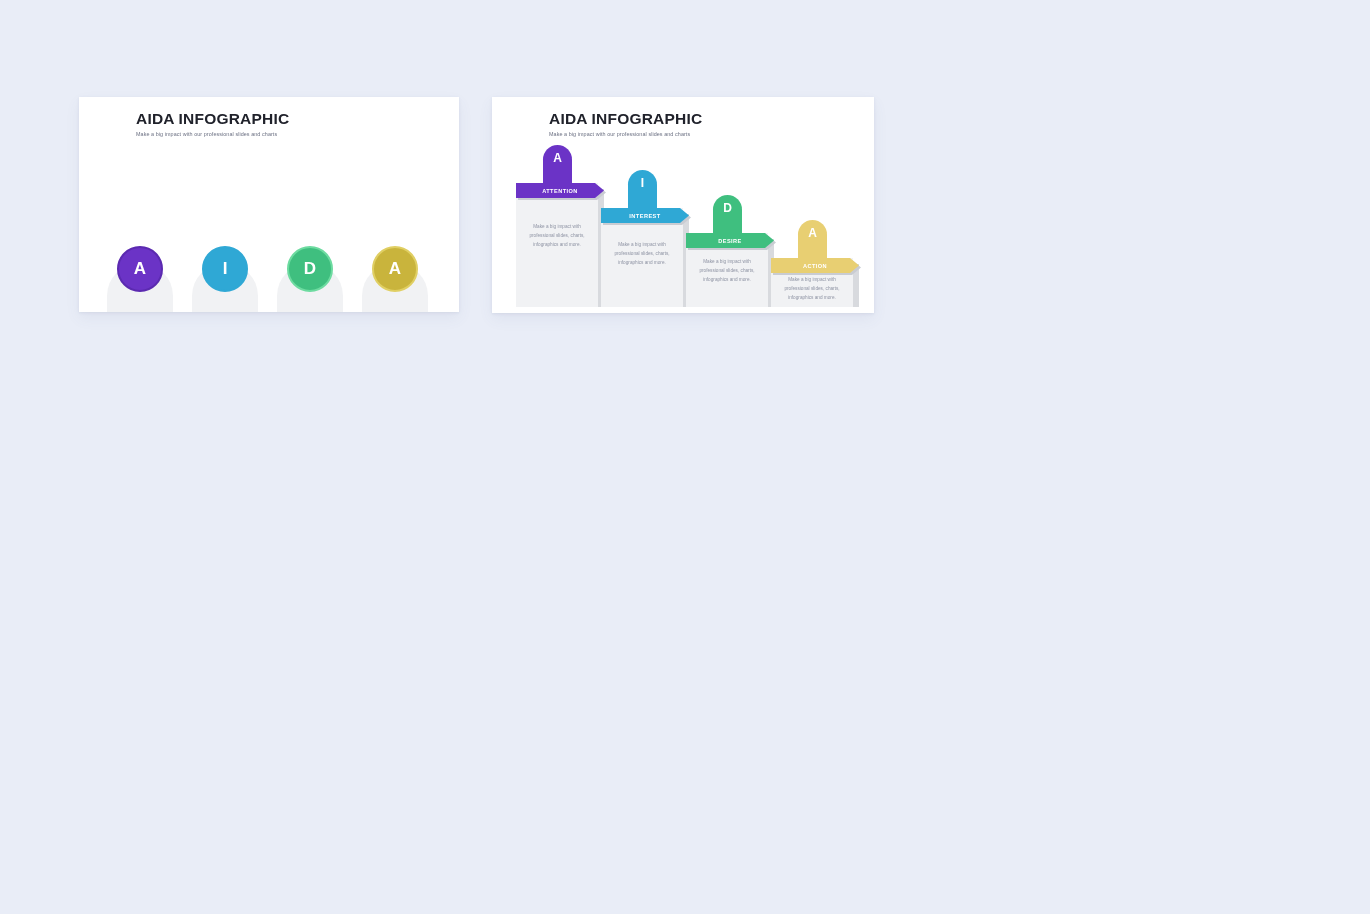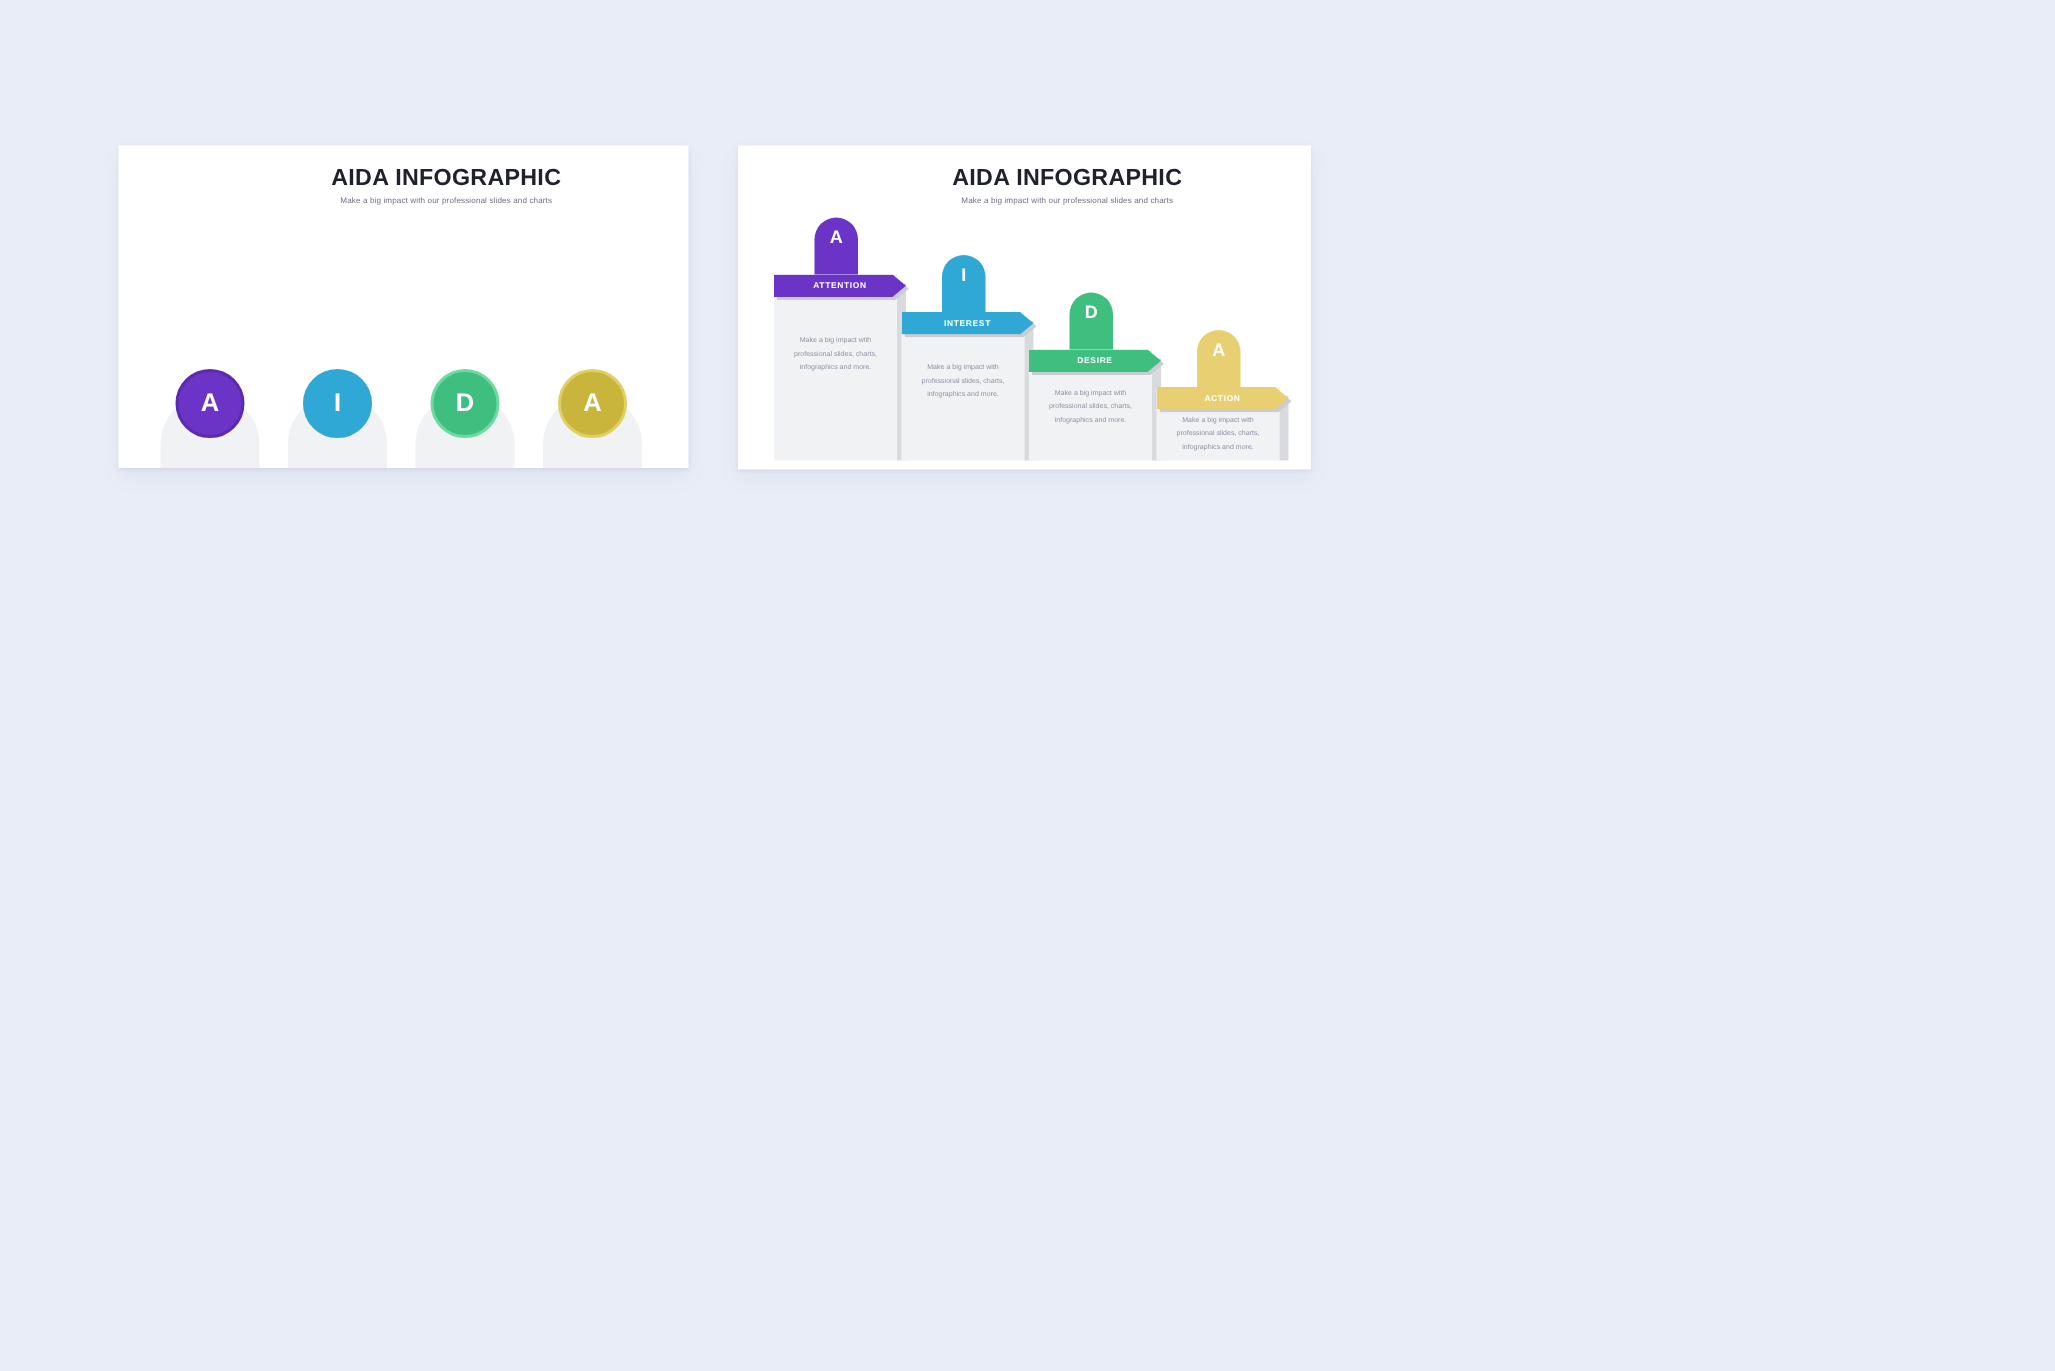--- a/index.html
+++ b/index.html
@@ -22,21 +22,21 @@
     overflow: hidden;
     box-shadow: 0 1px 3px rgba(80,95,140,0.10), 0 6px 14px rgba(80,95,140,0.07);
   }
   #card-left  { left: 79px;  top: 97px; width: 380px; height: 215px; }
   #card-right { left: 492px; top: 97px; width: 382px; height: 216px; }
 
   
   .head {
     position: absolute;
     left: 16px; right: 0;
-    text-align: center;
+    text-align: left;
     padding-left: 41px;
   }
   .head .title {
     font-size: 15.5px;
     font-weight: bold;
     color: #20222b;
     letter-spacing: 0.2px;
     margin: 0;
     line-height: 1.15;
   }

